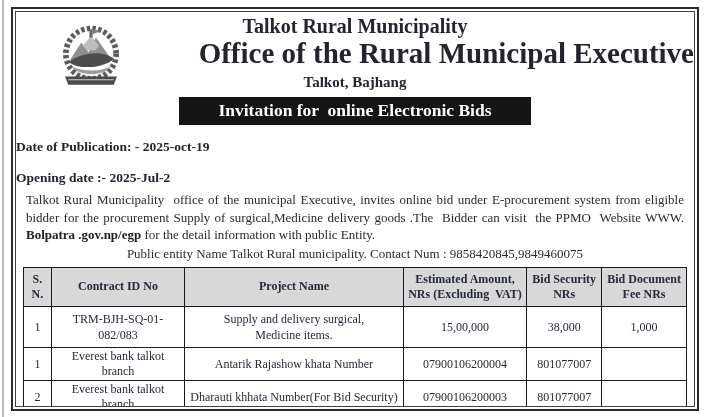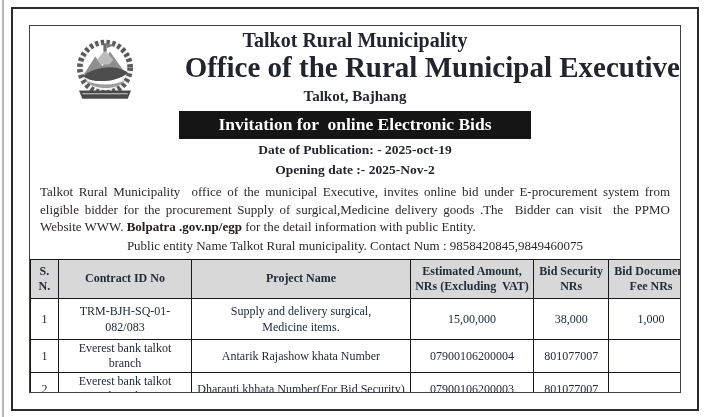--- a/index.html
+++ b/index.html
@@ -3,40 +3,40 @@
 <meta charset="utf-8">
 <style>
   html,body { margin:0; padding:0; background:#ffffff; }
   .page {
     position:relative; width:706px; height:417px; background:#ffffff;
     font-family:"Liberation Serif","DejaVu Serif",serif; color:#23252e; overflow:hidden;
   }
   .scan-edge { position:absolute; left:2px; top:0; width:2px; height:417px; background:#b8b8b8; }
   .frame {
     position:absolute; left:11px; top:7px; width:688px; height:404px;
-    border:2px solid #2b2b2b; padding:16px; box-sizing:border-box;
+    border:2px solid #2b2b2b; padding:2px; box-sizing:border-box;
   }
   .frame-inner {
     width:100%; height:100%; box-sizing:border-box; border:1px solid #414141;
     position:relative; overflow:hidden;
   }
   .pre { white-space:pre-wrap; }
 
   .emblem { position:absolute; left:34px; top:6px; width:82px; height:78px; }
 
   .t1 { text-align:center; font-weight:bold; font-size:20px; margin-top:3px; line-height:1.15; }
   .t2 { text-align:right; font-weight:bold; font-size:29px; line-height:1.1; }
   .t3 { text-align:center; font-weight:bold; font-size:15px; margin-top:3px; line-height:1.3; }
   .t4 { text-align:center; font-weight:bold; font-size:13.5px; margin-top:2px; line-height:1.3; }
 
   .banner {
     width:352px; margin:5px auto 0; background:#151515; color:#ffffff;
     text-align:center; font-weight:bold; font-size:17.5px; padding:3px 0 4px;
   }
-  .dateline { text-align:center; font-weight:bold; font-size:13.5px; margin-top:3px; line-height:1.25; }
+  .dateline { text-align:left; font-weight:bold; font-size:13.5px; margin-top:14px; line-height:1.25; }
 
   .para { font-size:13px; line-height:1.36; text-align:justify; margin:4px 10px 0; color:#2d2a29; }
   .para b { color:#23201f; }
   .entity-line { font-size:13px; margin:2px 10px 0; color:#2d2a29;text-align:center; }
 
   table.bids {
     border-collapse:collapse; table-layout:fixed;
     width:664px; margin:5px auto 0; color:#232a3a;
   }
   table.bids td, table.bids th {
@@ -74,21 +74,21 @@
         </g>
       </svg>
 
       <div class="t1">Talkot Rural Municipality</div>
       <div class="t2">Office of the Rural Municipal Executive</div>
       <div class="t3">Talkot, Bajhang</div>
 
       <div class="banner pre">Invitation for  online Electronic Bids</div>
 
       <div class="dateline">Date of Publication: - 2025-oct-19</div>
-      <div class="dateline">Opening date :- 2025-Nov-2</div>
+      <div class="dateline">Opening date :- 2025-Jul-2</div>
 
       <div class="para"><span class="pre">Talkot Rural Municipality  office of the municipal Executive, invites online bid under E-procurement system from eligible bidder for the procurement Supply of surgical,Medicine delivery goods .The  Bidder can visit  the PPMO  Website WWW. </span><b class="pre">Bolpatra .gov.np/egp</b><span class="pre"> for the detail information with public Entity.</span></div>
       <div class="entity-line">Public entity Name Talkot Rural municipality. Contact Num : 9858420845,9849460075</div>
 
       <table class="bids">
         <colgroup>
           <col style="width:4.2%">
             <col style="width:20.1%">
             <col style="width:33.0%">
           <col style="width:18.6%">

